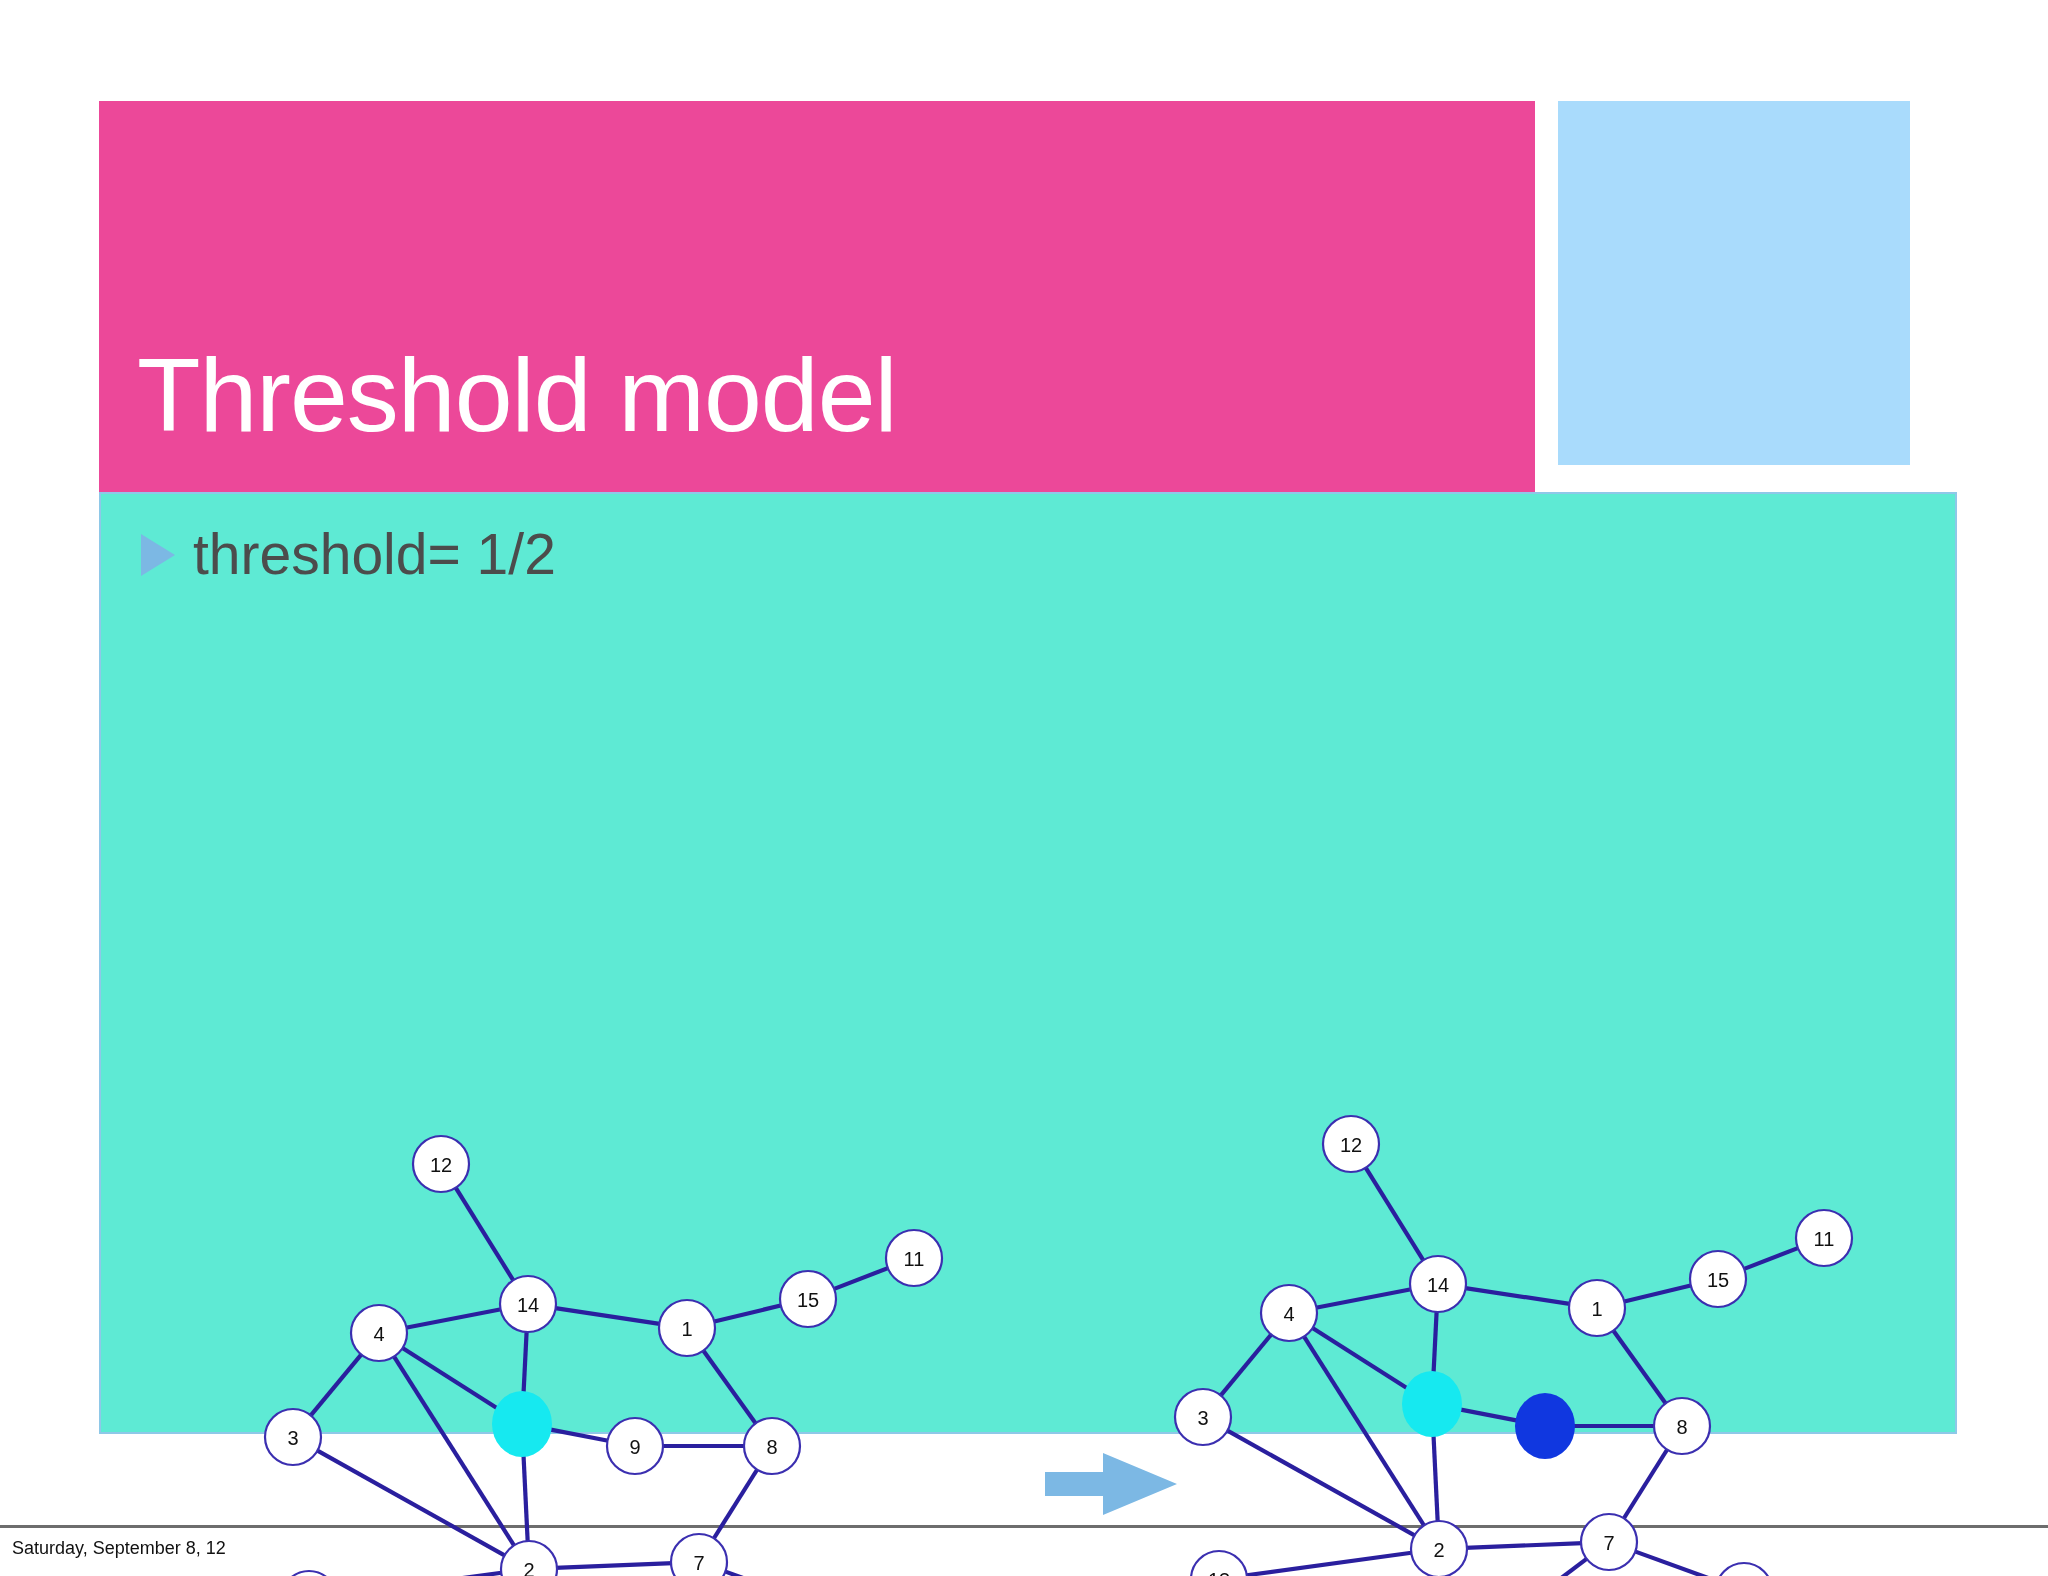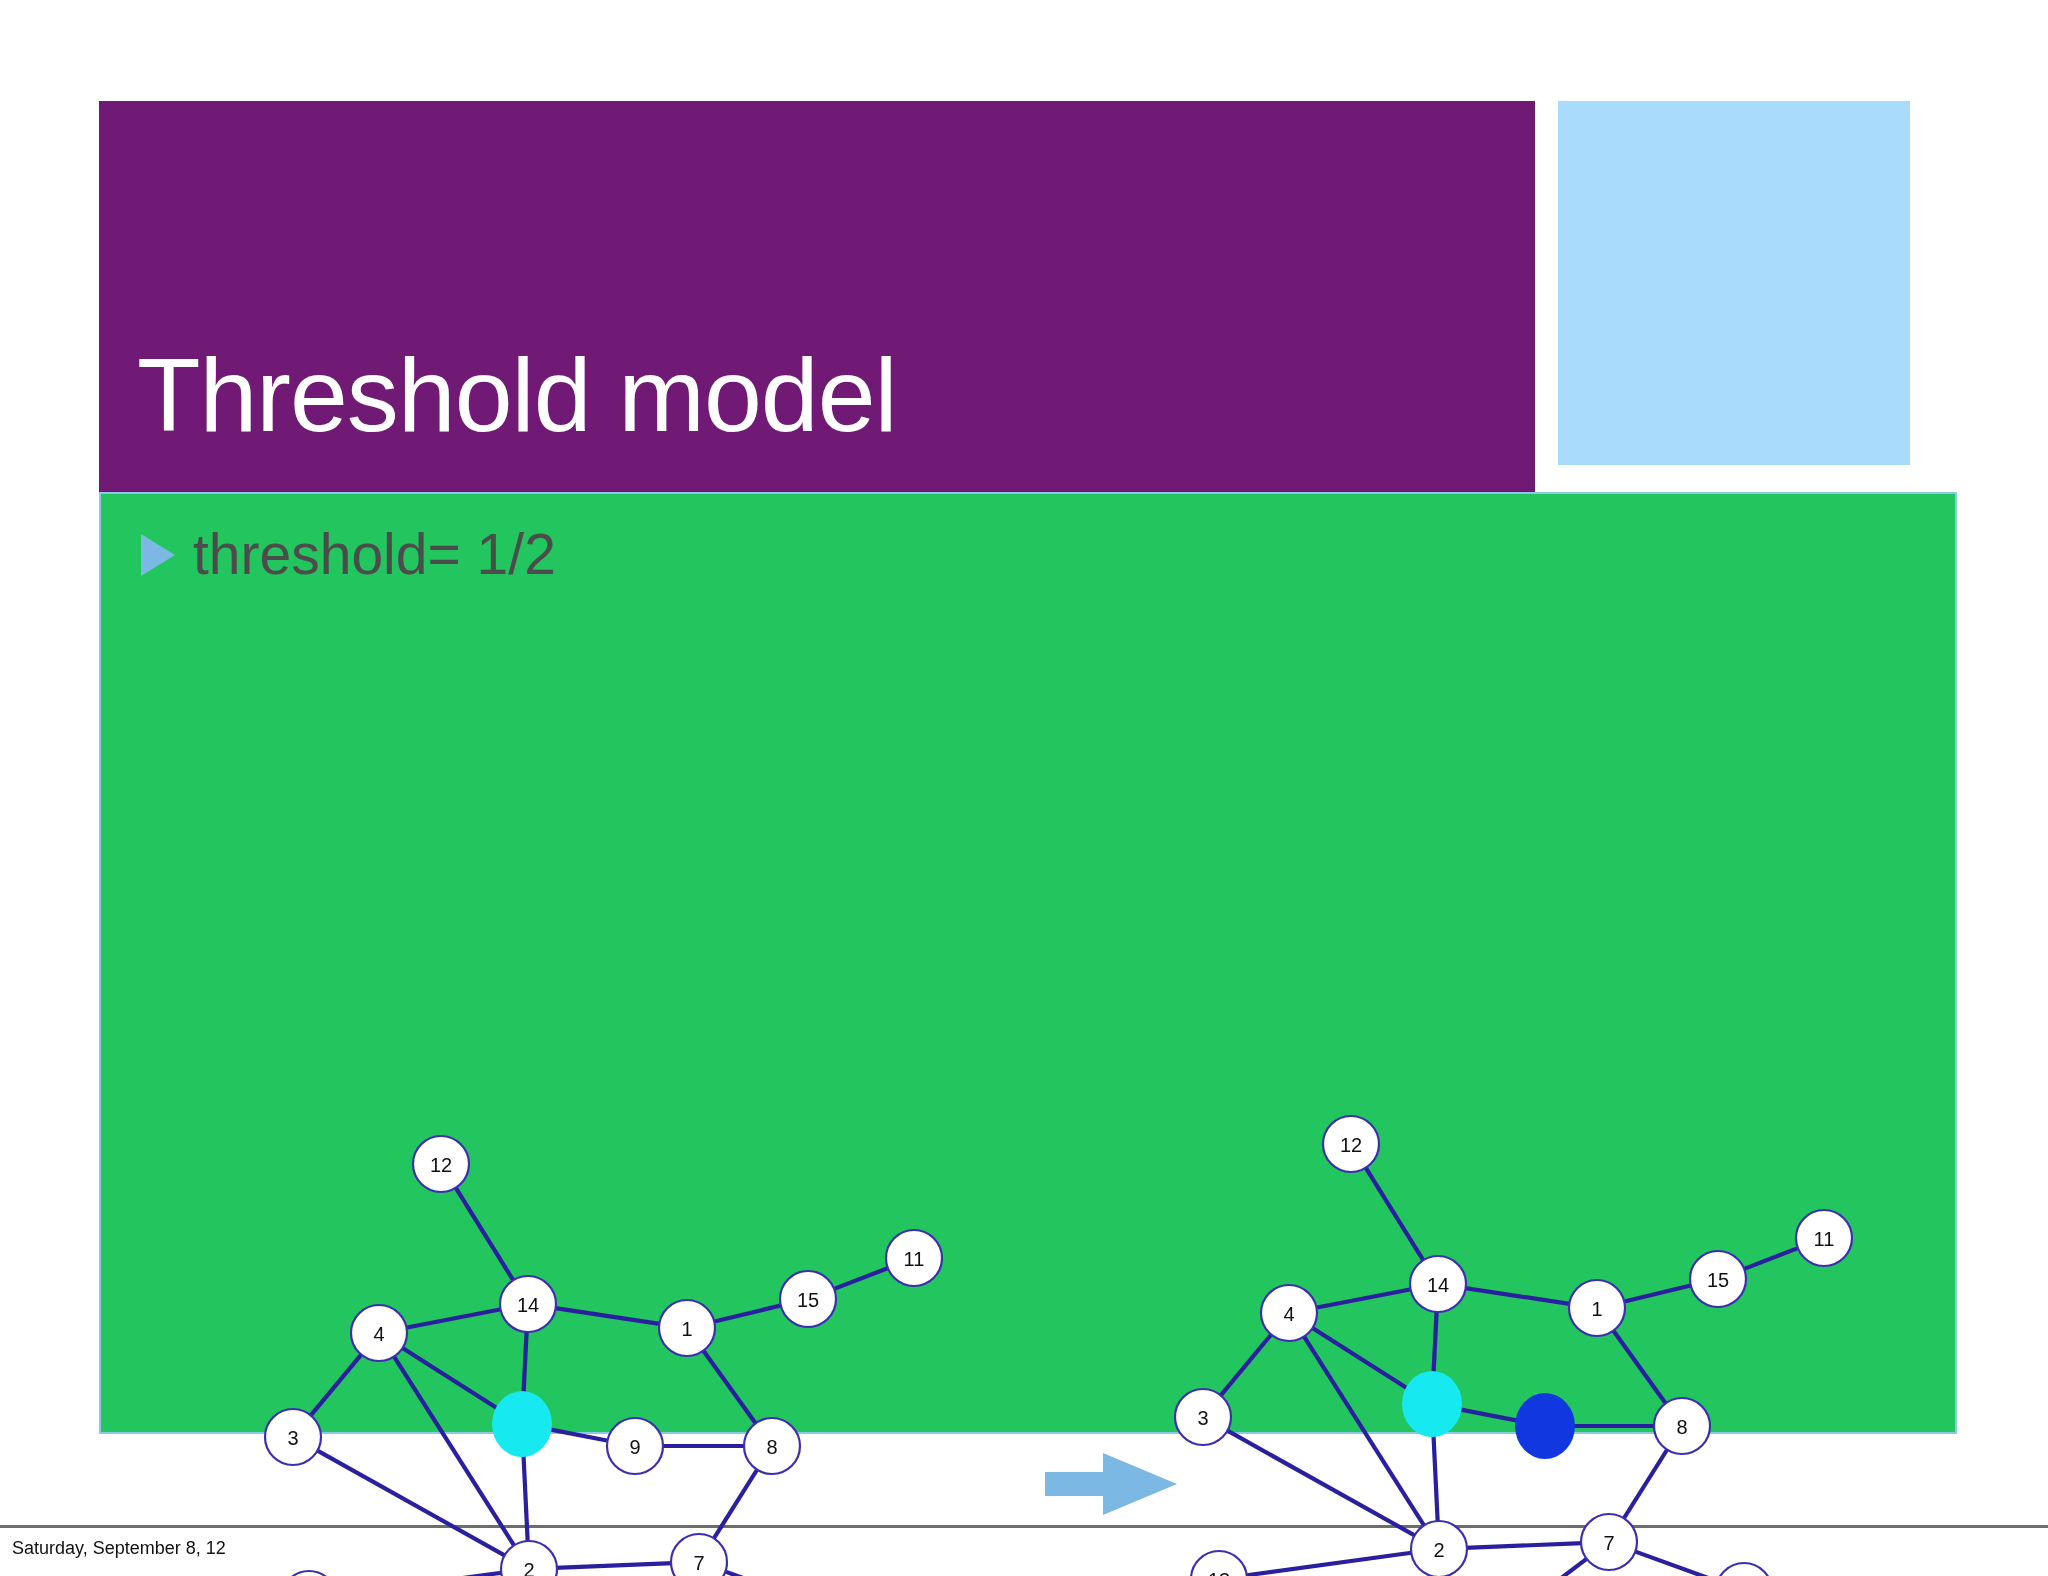--- a/index.html
+++ b/index.html
@@ -17,21 +17,21 @@
     left: 0; top: 0;
     width: 2048px; height: 1528px;
     background: #ffffff;
     border-bottom: 3px solid #6d6d6d;
     box-sizing: border-box;
   }
   #title-banner {
     position: absolute;
     left: 99px; top: 101px;
     width: 1436px; height: 408px;
-    background: #701a75;
+    background: #ec4899;
   }
   #title-text {
     position: absolute;
     left: 38px;
     bottom: 62px;
     color: #ffffff;
     font-size: 104px;
     font-weight: 400;
     letter-spacing: -1px;
     line-height: 1;
@@ -41,21 +41,21 @@
     position: absolute;
     left: 1558px; top: 101px;
     width: 352px; height: 364px;
     background: #A9DBFC;
   }
   #content-box {
     position: absolute;
     left: 99px; top: 492px;
     width: 1858px; height: 942px;
     border: 2px solid #8EC8E8;
-    background: #22c55e;
+    background: #5eead4;
     box-sizing: border-box;
   }
   #bullet-row {
     position: absolute;
     left: 40px; top: 32px;
     display: flex;
     align-items: center;
     gap: 18px;
   }
   #bullet-triangle {

